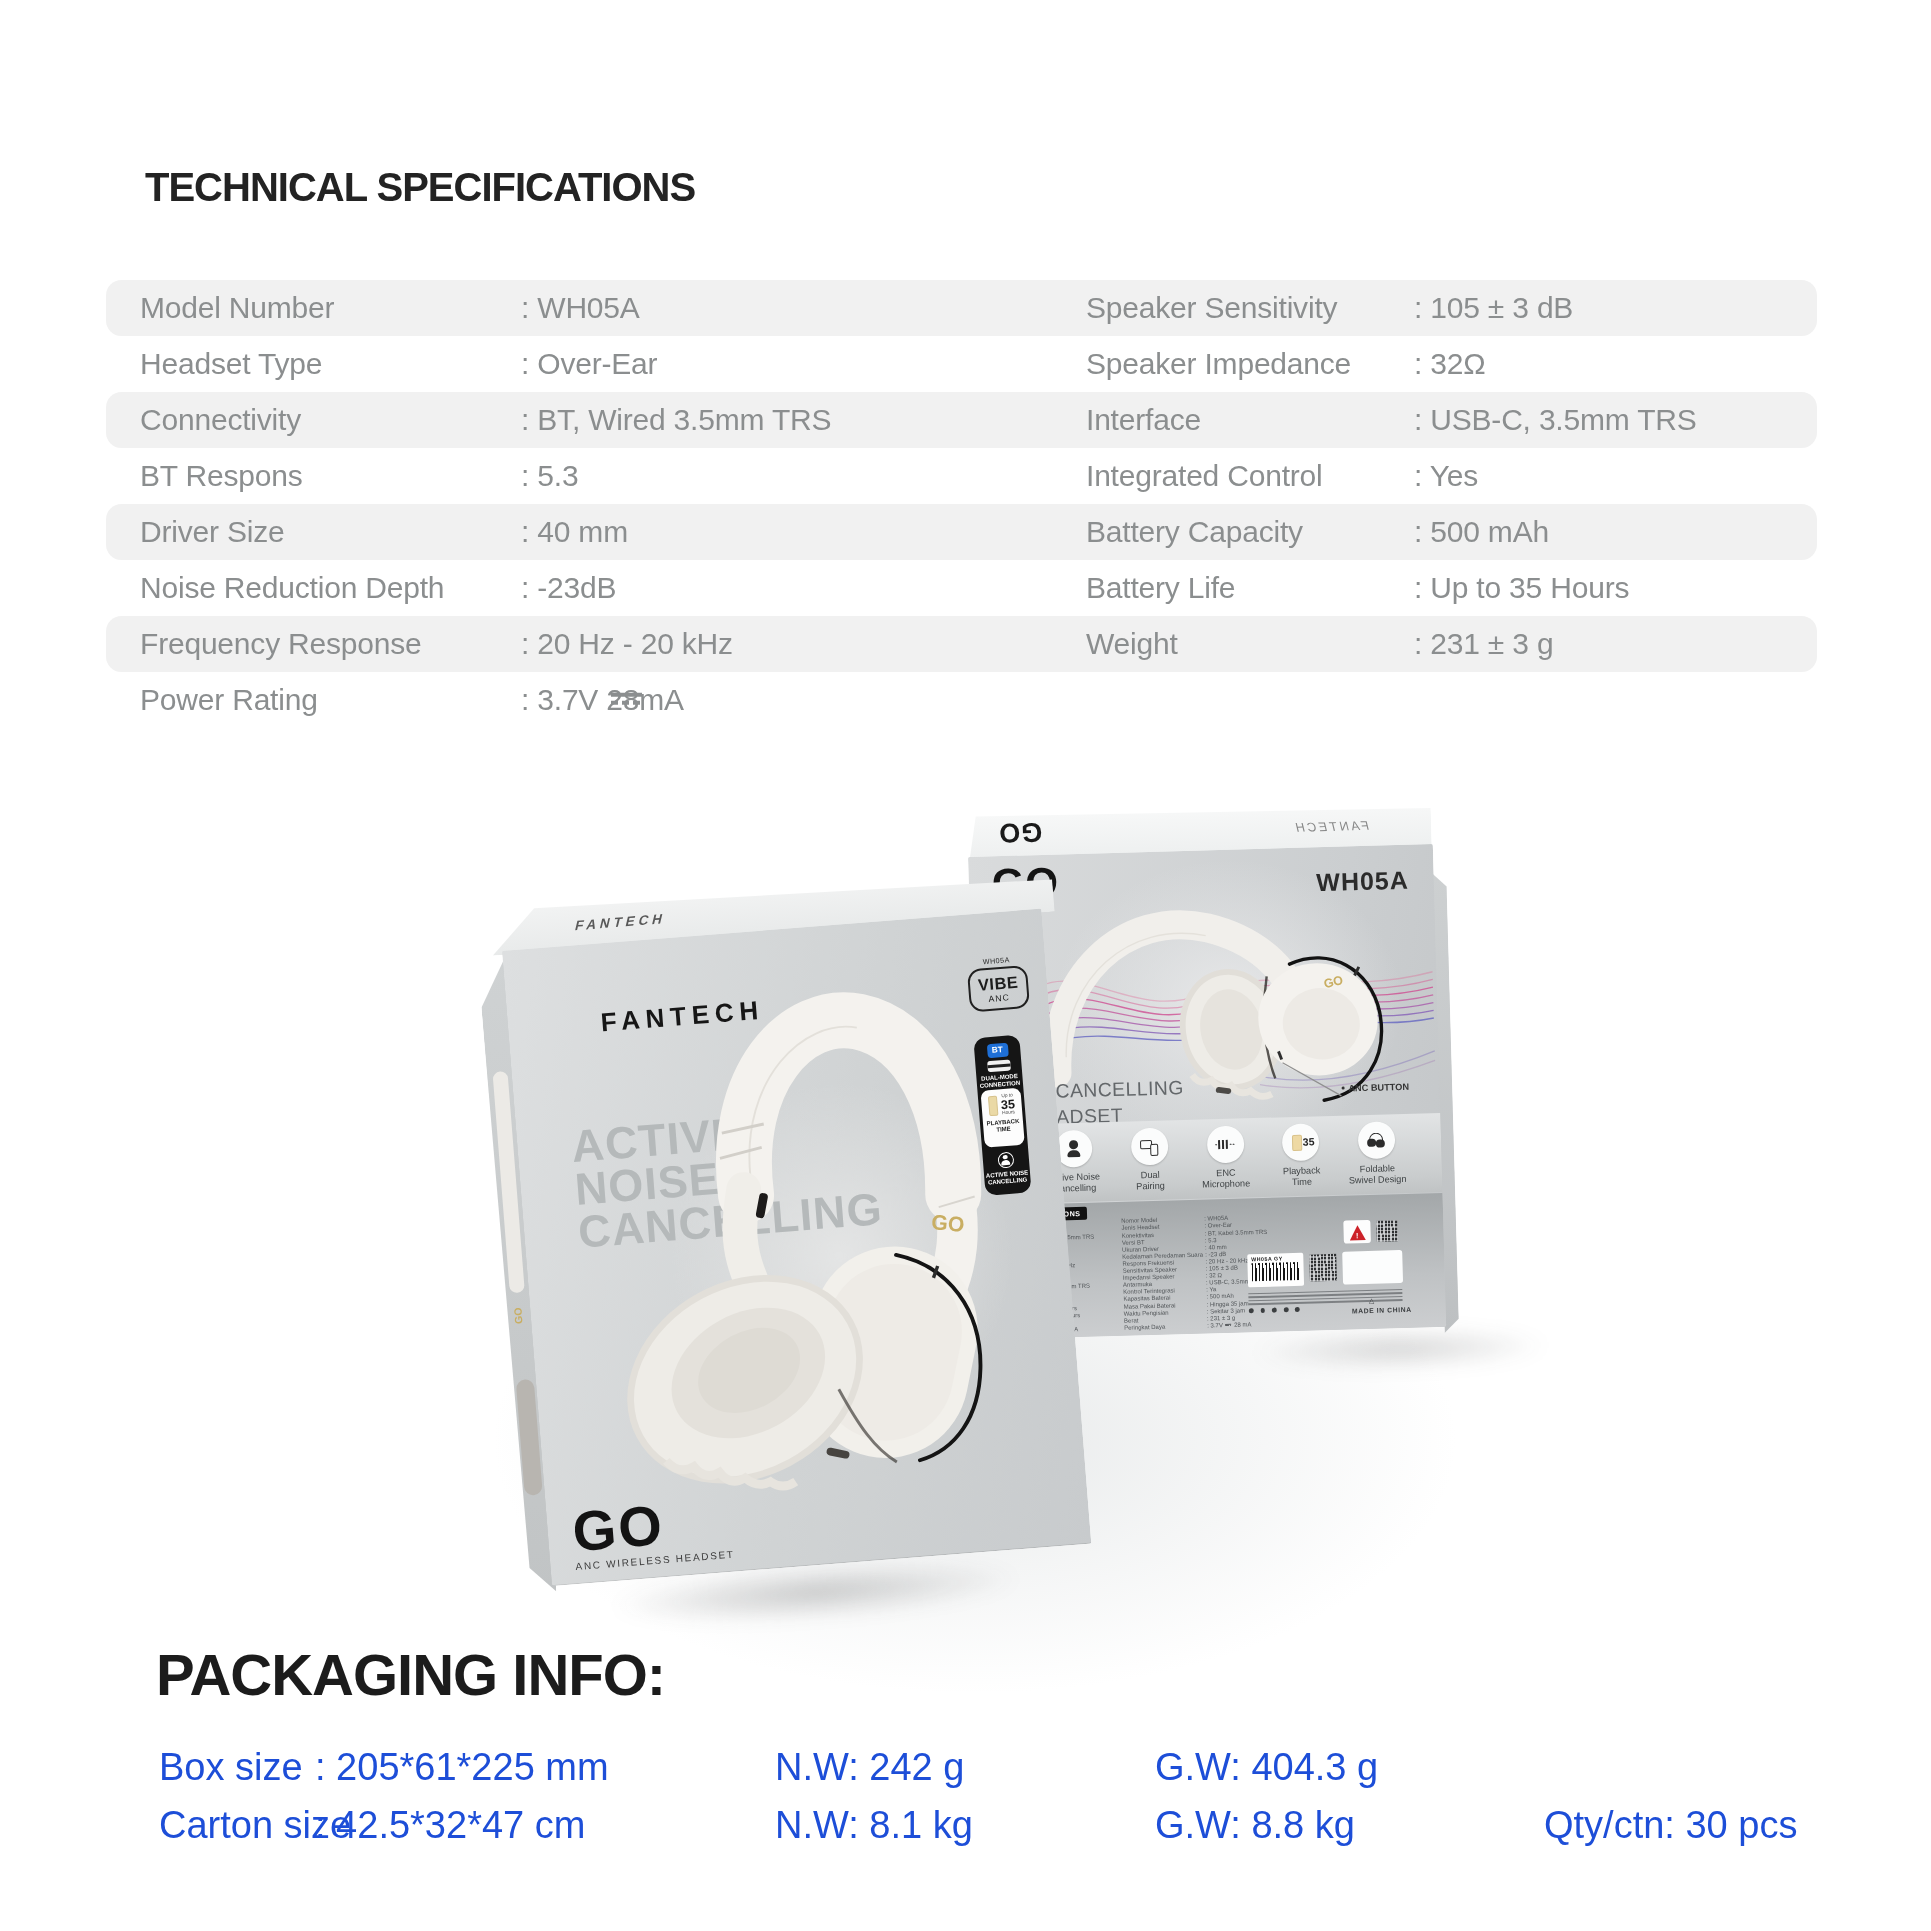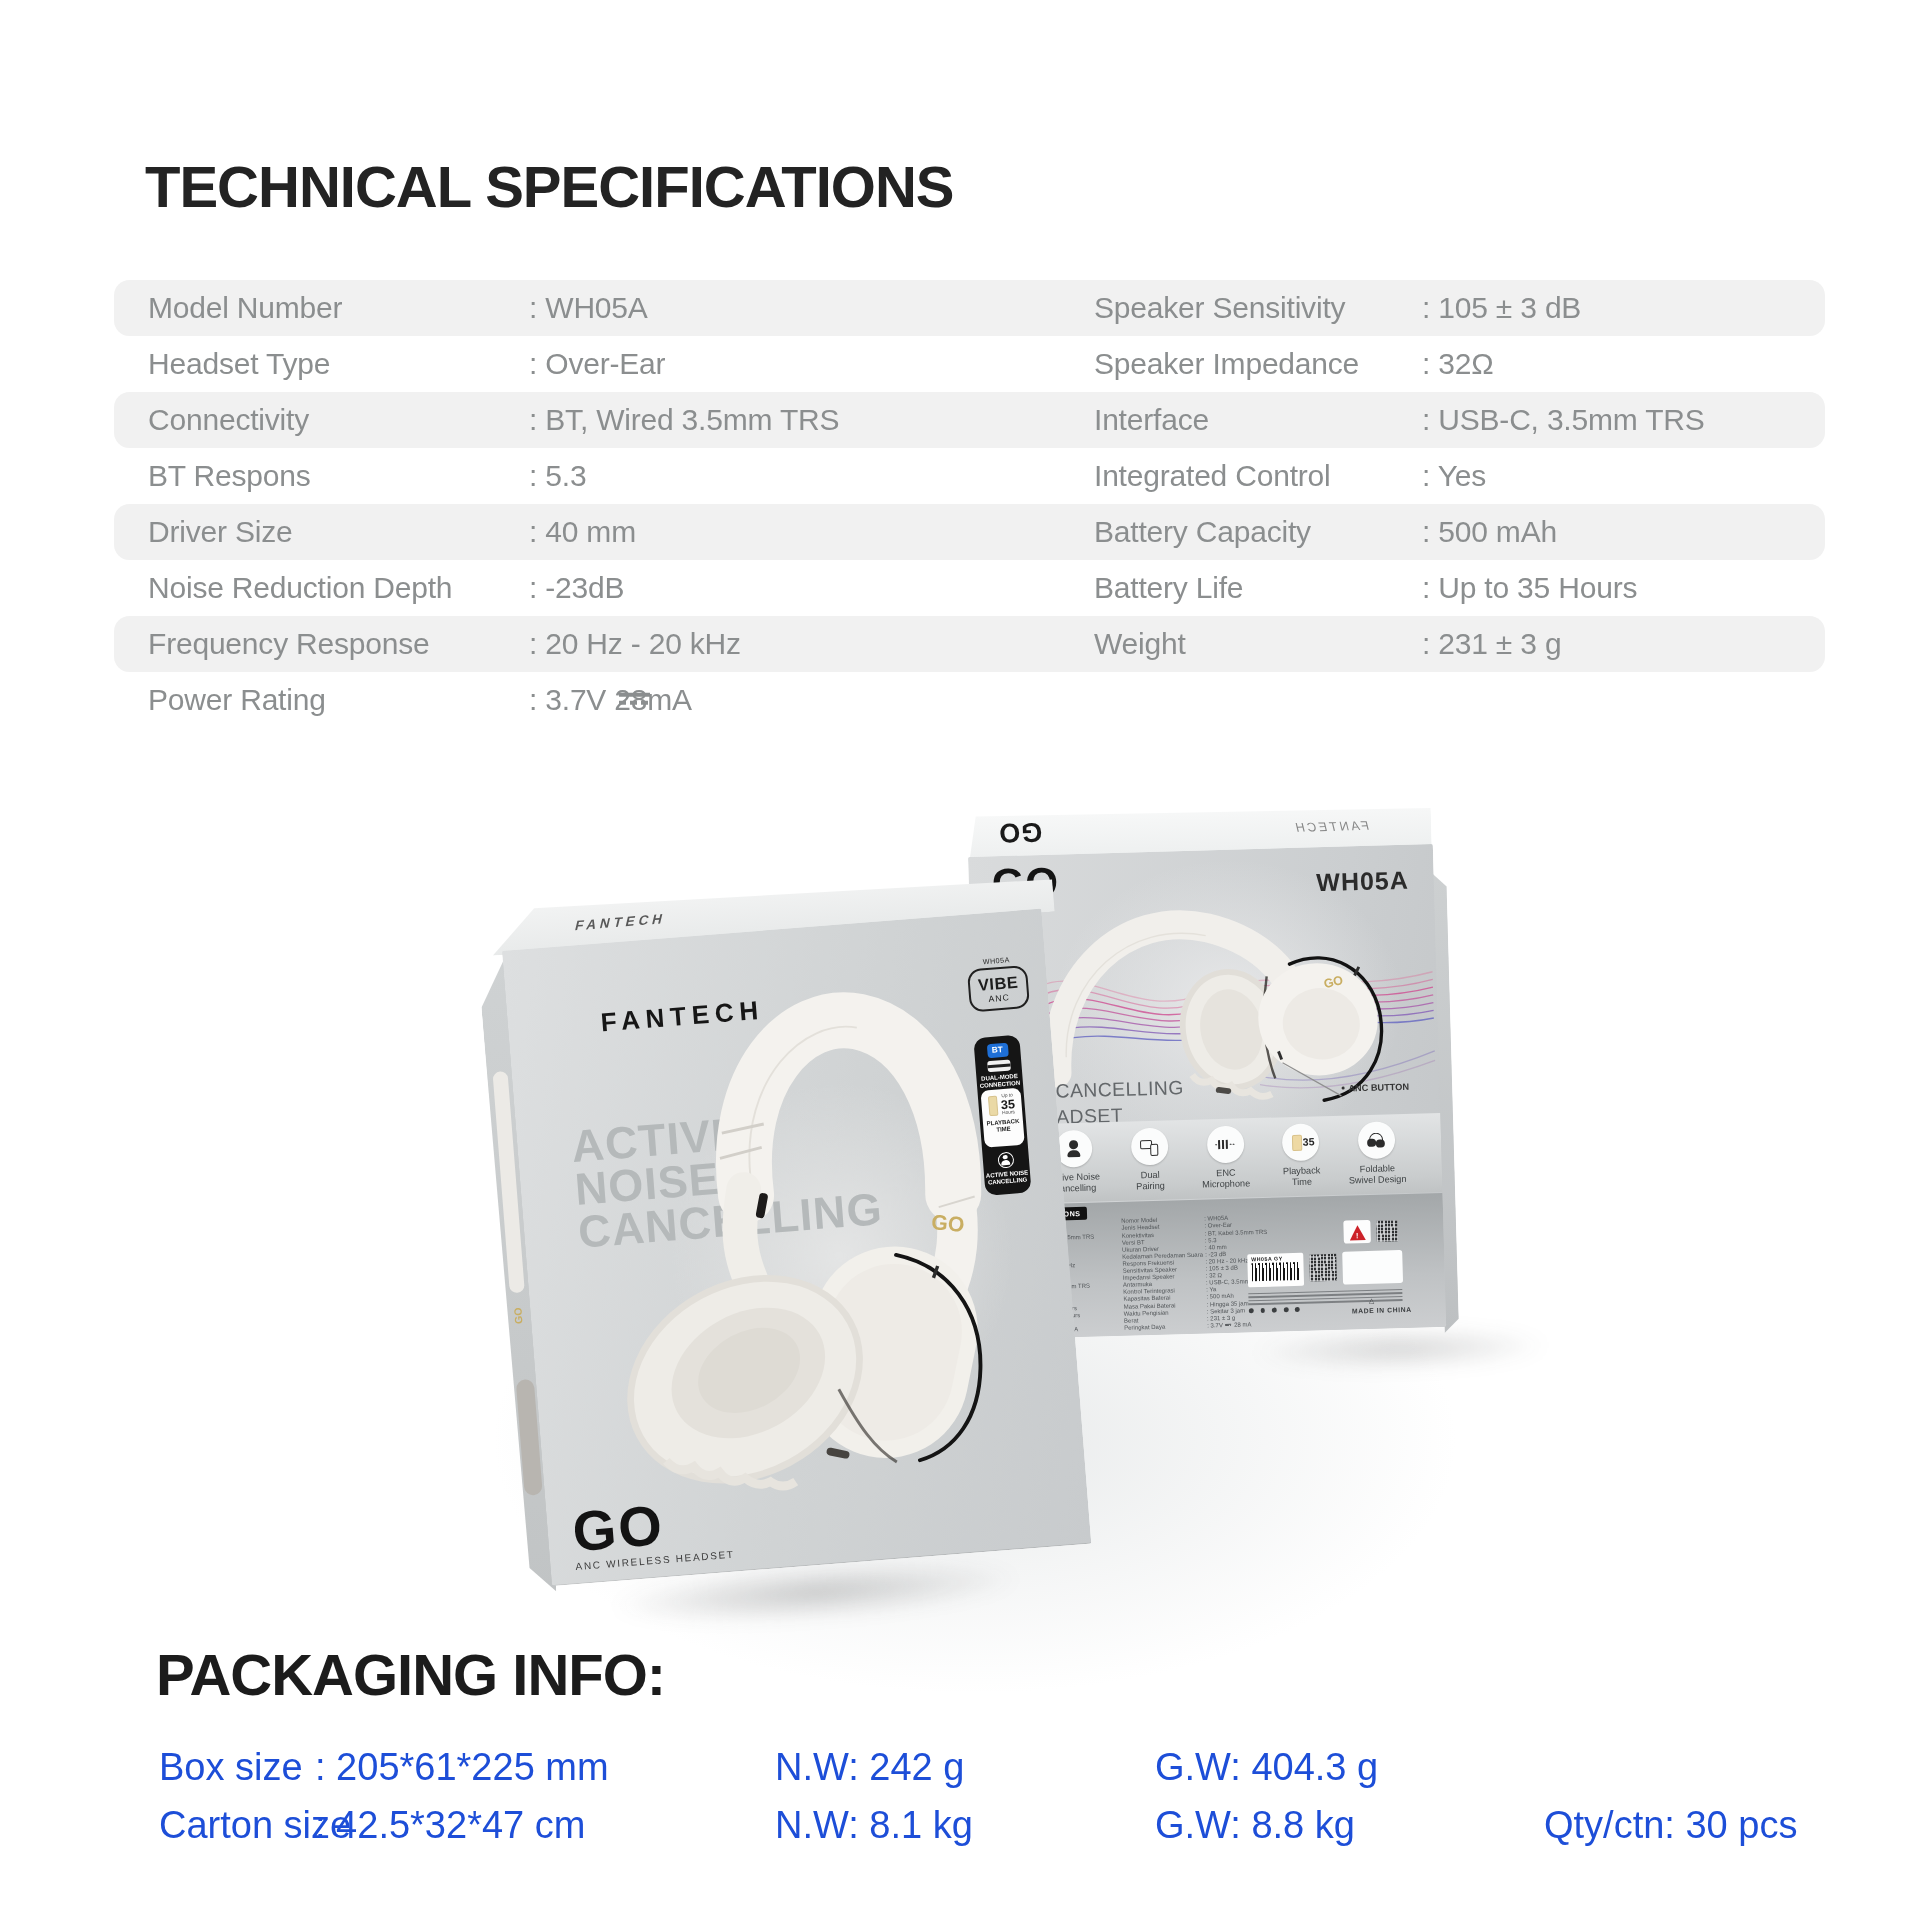--- a/index.html
+++ b/index.html
@@ -1,27 +1,27 @@
 <!DOCTYPE html>
 <html><head>
 <meta charset="utf-8">
 <style>
   html,body{margin:0;padding:0;background:#fff;}
   .page{position:relative;width:1931px;height:1931px;background:#fff;overflow:hidden;
         font-family:"Liberation Sans","DejaVu Sans",sans-serif;}
   .page *{box-sizing:border-box;}
 
   
-  .h-title{position:absolute;left:145px;top:156px;margin:0;font-size:58px;line-height:62px;
+  .h-title{position:absolute;left:145px;top:156px;margin:0;font-size:40px;line-height:62px;
            font-weight:bold;color:#232323;letter-spacing:-1px;white-space:nowrap;}
   .h-pack{position:absolute;left:156px;top:1644px;margin:0;font-size:58px;line-height:62px;
           font-weight:bold;color:#1c1c1c;letter-spacing:-1px;white-space:nowrap;}
 
   
-  .spec-table{position:absolute;left:114px;top:280px;width:1711px;z-index:3;text-decoration:underline;}
+  .spec-table{position:absolute;left:106px;top:280px;width:1711px;z-index:3;text-decoration:underline;}
   .spec-row{position:relative;width:100%;height:56px;border-radius:15.4px;}
   .spec-row.stripe{background:#f1f1f1;}
   .spec-row span{position:absolute;top:50%;transform:translateY(-50%);white-space:nowrap;
                  font-size:30px;color:#8b8e8f;letter-spacing:-0.2px;}
   .spec-row .l-label{left:34px;}
   .spec-row .l-value{left:415px;}
   .spec-row .r-label{left:980px;}
   .spec-row .r-value{left:1308px;}
 
   

